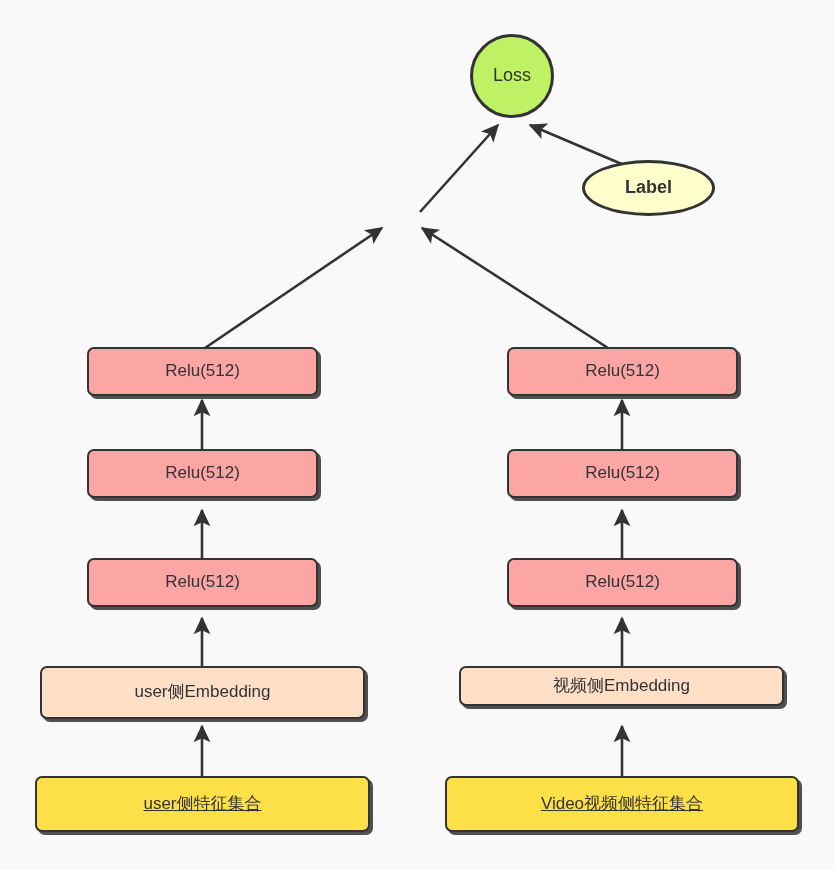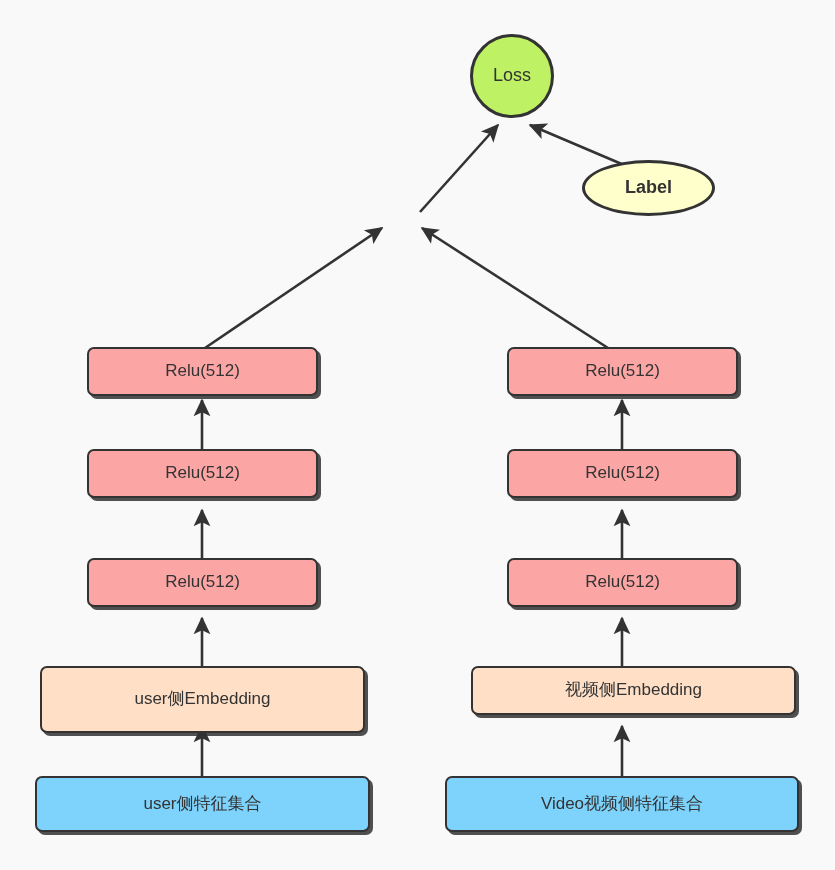--- a/index.html
+++ b/index.html
@@ -45,21 +45,22 @@
     box-shadow: 3px 3px 0 0 rgba(51,51,51,0.85);
     font-size: 17px;
   }
   .rect.relu {
     background: #fca5a5;
   }
   .rect.embed {
     background: #ffe0c7;
   }
   .rect.feature {
-    background: #7dd3fc;
+    background: #fde047;
+    text-decoration: underline;
   }
   
   .ellipse {
     border: 3px solid #333333;
     border-radius: 50%;
     background: #ffffcc;
     font-size: 18px;
   }
   .circle {
     border: 3px solid #333333;
@@ -113,41 +114,41 @@
   </div>
 
   <div class="node rect relu" style="left:87px; top:449px; width:231px; height:49px;">
     <span class="node-label">Relu(512)</span>
   </div>
 
   <div class="node rect relu" style="left:87px; top:558px; width:231px; height:49px;">
     <span class="node-label">Relu(512)</span>
   </div>
 
-  <div class="node rect embed" style="left:40px; top:666px; width:325px; height:67px;">
+  <div class="node rect embed" style="left:40px; top:666px; width:325px; height:53px;">
     <span class="node-label">user侧Embedding</span>
   </div>
 
   <div class="node rect feature" style="left:35px; top:776px; width:335px; height:56px;">
     <span class="node-label">user侧特征集合</span>
   </div>
 
   <div class="node rect relu" style="left:507px; top:347px; width:231px; height:49px;">
     <span class="node-label">Relu(512)</span>
   </div>
 
   <div class="node rect relu" style="left:507px; top:449px; width:231px; height:49px;">
     <span class="node-label">Relu(512)</span>
   </div>
 
   <div class="node rect relu" style="left:507px; top:558px; width:231px; height:49px;">
     <span class="node-label">Relu(512)</span>
   </div>
 
-  <div class="node rect embed" style="left:459px; top:666px; width:325px; height:49px;margin-left:12px;">
+  <div class="node rect embed" style="left:459px; top:666px; width:325px; height:40px;">
     <span class="node-label">视频侧Embedding</span>
   </div>
 
   <div class="node rect feature" style="left:445px; top:776px; width:354px; height:56px;">
     <span class="node-label">Video视频侧特征集合</span>
   </div>
 
 </div>
 
 </body></html>

